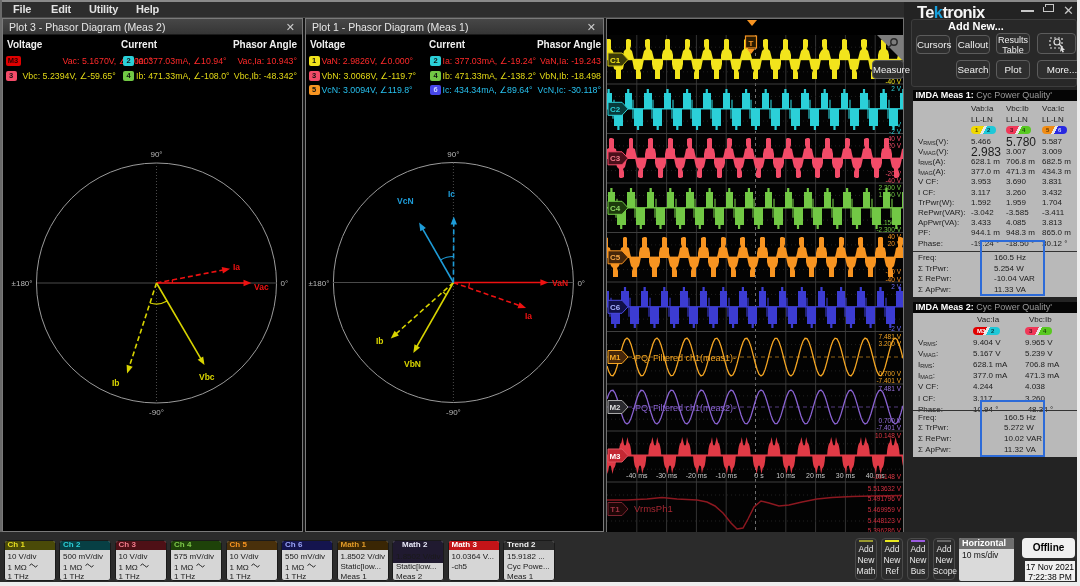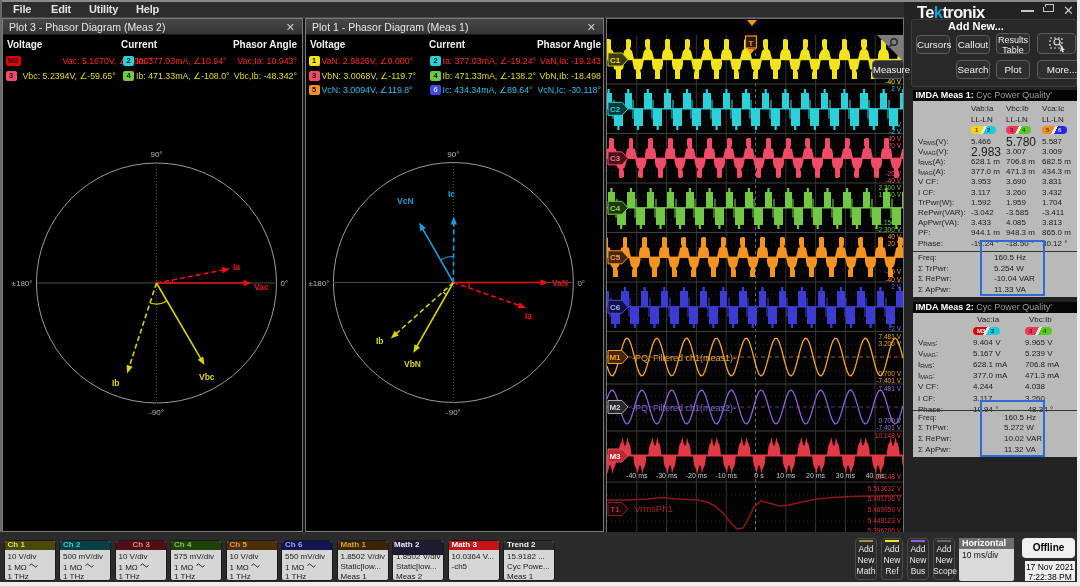--- a/index.html
+++ b/index.html
@@ -373,21 +373,21 @@
 </div>
 <div class="abs" style="left:59.0px;top:540px;width:52px;height:41px;background:#d6d6d6;border-radius:3px;overflow:hidden;border:1px solid #1a1a1a;">
       <div style="height:8.5px;background:#073f44;color:#2bd0d8;font-size:8px;font-weight:bold;line-height:8.5px;padding-left:3px;">Ch 2</div>
 <div style="position:absolute;left:3px;top:10.5px;font-size:8px;color:#1a1a1a;white-space:nowrap;">500 mV/div</div>
 <div style="position:absolute;left:3px;top:20.5px;font-size:8px;color:#1a1a1a;white-space:nowrap;">1 MΩ <svg width="9" height="7" viewBox="0 0 9 7" style="vertical-align:1px">
           <path d="M0.5 3.5 Q2.5 0.5 4.5 3.5 Q6.5 6.5 8.5 3.5" fill="none" stroke="#222" stroke-width="1"></path>
         </svg></div>
 <div style="position:absolute;left:3px;top:30.5px;font-size:8px;color:#1a1a1a;white-space:nowrap;">1 THz</div>
 </div>
 <div class="abs" style="left:114.5px;top:540px;width:52px;height:41px;background:#d6d6d6;border-radius:3px;overflow:hidden;border:1px solid #1a1a1a;">
-      <div style="height:8.5px;background:#4e1016;color:#f27b8c;font-size:8px;font-weight:bold;line-height:8.5px;padding-left:17px;">Ch 3</div>
+      <div style="height:8.5px;background:#4e1016;color:#f27b8c;font-size:8px;font-weight:bold;line-height:8.5px;padding-left:3px;">Ch 3</div>
 <div style="position:absolute;left:3px;top:10.5px;font-size:8px;color:#1a1a1a;white-space:nowrap;">10 V/div</div>
 <div style="position:absolute;left:3px;top:20.5px;font-size:8px;color:#1a1a1a;white-space:nowrap;">1 MΩ <svg width="9" height="7" viewBox="0 0 9 7" style="vertical-align:1px">
           <path d="M0.5 3.5 Q2.5 0.5 4.5 3.5 Q6.5 6.5 8.5 3.5" fill="none" stroke="#222" stroke-width="1"></path>
         </svg></div>
 <div style="position:absolute;left:3px;top:30.5px;font-size:8px;color:#1a1a1a;white-space:nowrap;">1 THz</div>
 </div>
 <div class="abs" style="left:170.0px;top:540px;width:52px;height:41px;background:#d6d6d6;border-radius:3px;overflow:hidden;border:1px solid #1a1a1a;">
       <div style="height:8.5px;background:#1e4209;color:#7ec84a;font-size:8px;font-weight:bold;line-height:8.5px;padding-left:3px;">Ch 4</div>
 <div style="position:absolute;left:3px;top:10.5px;font-size:8px;color:#1a1a1a;white-space:nowrap;">575 mV/div</div>
 <div style="position:absolute;left:3px;top:20.5px;font-size:8px;color:#1a1a1a;white-space:nowrap;">1 MΩ <svg width="9" height="7" viewBox="0 0 9 7" style="vertical-align:1px">
@@ -411,21 +411,21 @@
         </svg></div>
 <div style="position:absolute;left:3px;top:30.5px;font-size:8px;color:#1a1a1a;white-space:nowrap;">1 THz</div>
 </div>
 <div class="abs" style="left:336.5px;top:540px;width:52px;height:41px;background:#d6d6d6;border-radius:3px;overflow:hidden;border:1px solid #1a1a1a;">
       <div style="height:8.5px;background:#3a2604;color:#e09a28;font-size:8px;font-weight:bold;line-height:8.5px;padding-left:3px;">Math 1</div>
 <div style="position:absolute;left:3px;top:10.5px;font-size:8px;color:#1a1a1a;white-space:nowrap;">1.8502 V/div</div>
 <div style="position:absolute;left:3px;top:20.5px;font-size:8px;color:#1a1a1a;white-space:nowrap;">Static[low...</div>
 <div style="position:absolute;left:3px;top:30.5px;font-size:8px;color:#1a1a1a;white-space:nowrap;">Meas 1</div>
 </div>
 <div class="abs" style="left:392.0px;top:540px;width:52px;height:41px;background:#d6d6d6;border-radius:3px;overflow:hidden;border:1px solid #1a1a1a;">
-      <div style="height:14px;background:#201a30;color:#e8e8f8;font-size:8px;font-weight:bold;line-height:8.5px;padding-left:1px;">Math 2</div>
+      <div style="height:22px;background:#201a30;color:#e8e8f8;font-size:8px;font-weight:bold;line-height:8.5px;padding-left:9px;">Math 2</div>
 <div style="position:absolute;left:3px;top:10.5px;font-size:8px;color:#1a1a1a;white-space:nowrap;">1.8502 V/div</div>
 <div style="position:absolute;left:3px;top:20.5px;font-size:8px;color:#1a1a1a;white-space:nowrap;">Static[low...</div>
 <div style="position:absolute;left:3px;top:30.5px;font-size:8px;color:#1a1a1a;white-space:nowrap;">Meas 2</div>
 </div>
 <div class="abs" style="left:447.5px;top:540px;width:52px;height:41px;background:#d6d6d6;border-radius:3px;overflow:hidden;border:1px solid #1a1a1a;">
       <div style="height:8.5px;background:#c41418;color:#ffffff;font-size:8px;font-weight:bold;line-height:8.5px;padding-left:3px;">Math 3</div>
 <div style="position:absolute;left:3px;top:10.5px;font-size:8px;color:#1a1a1a;white-space:nowrap;">10.0364 V...</div>
 <div style="position:absolute;left:3px;top:20.5px;font-size:8px;color:#1a1a1a;white-space:nowrap;">-ch5</div>
 <div style="position:absolute;left:3px;top:30.5px;font-size:8px;color:#1a1a1a;white-space:nowrap;"></div>
 </div>

